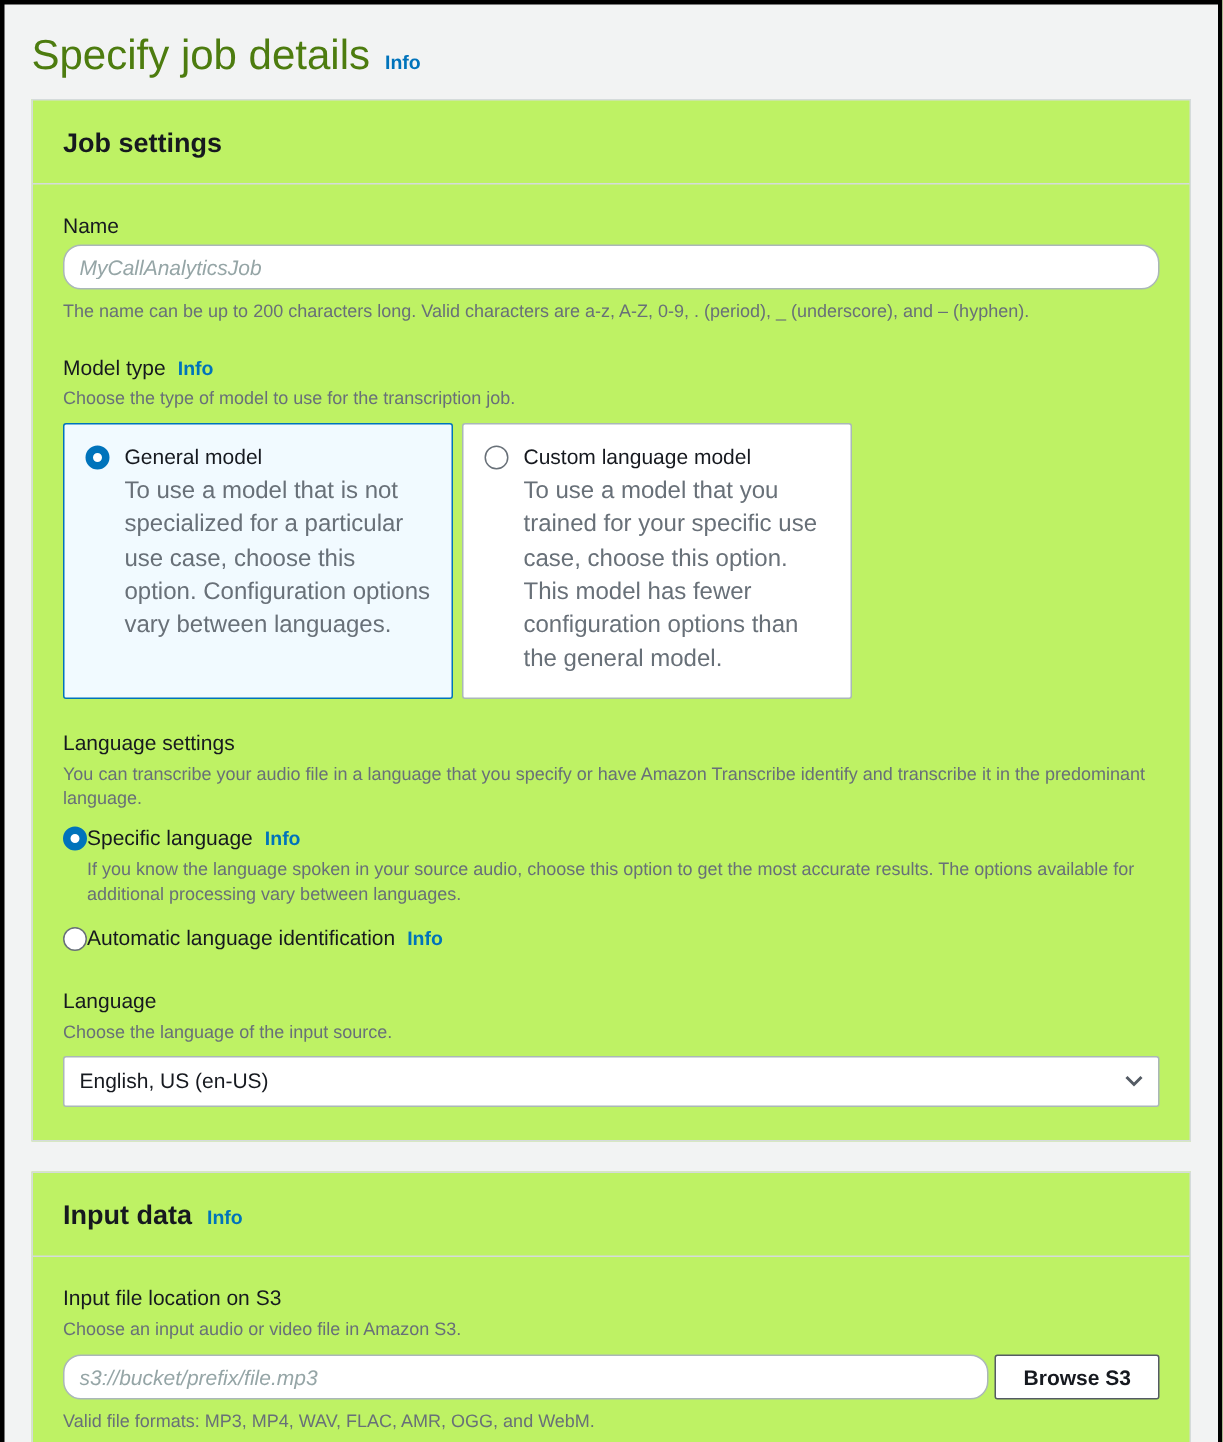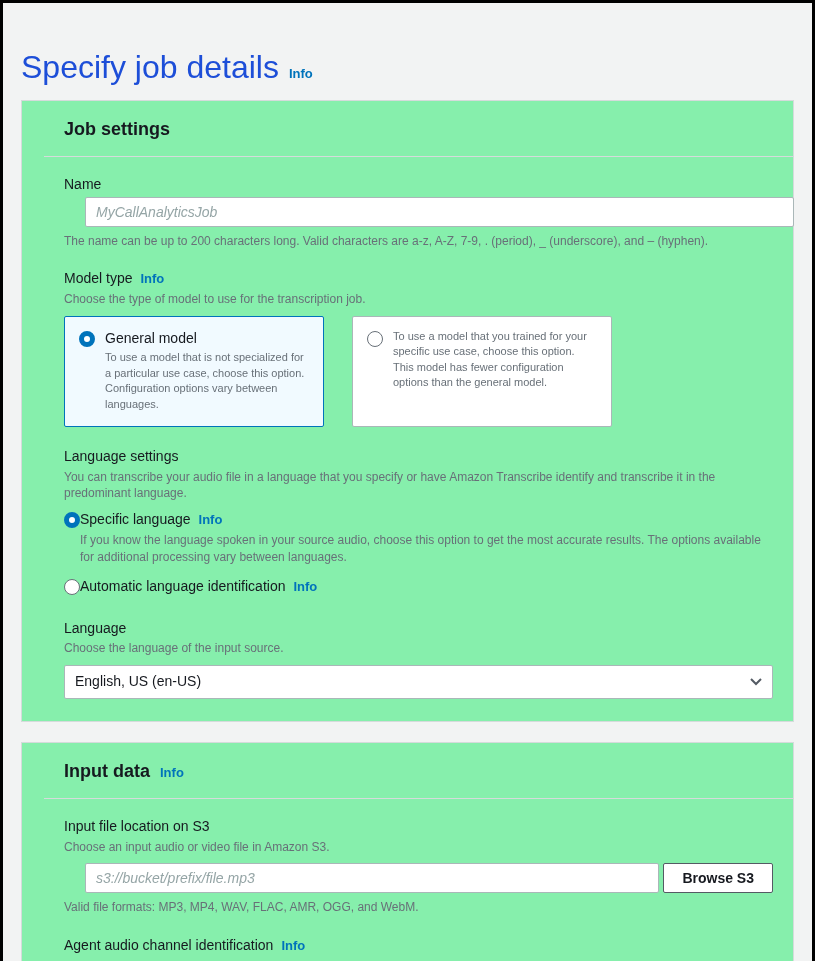--- a/index.html
+++ b/index.html
@@ -18,36 +18,34 @@
     border: 3px solid #000;
     padding: 0 18px 18px 18px;
   }
   .page-header {
     padding: 14px 0 10px 0;
     display: flex;
     align-items: baseline;
     gap: 10px;
   }
   .page-title {
-    font-size: 32px;
+    font-size: 28px;
     font-weight: 400;
-    color: #1d4ed8;
-    margin-top: 28px;
+    color: #4d7c0f;
   }
   .info-link {
     color: #0073bb;
     font-size: 13px;
     font-weight: 600;
     cursor: pointer;
   }
   .panel {
-    background: #86efac;
+    background: #bef264;
     border: 1px solid #d5dbdb;
     margin-bottom: 20px;
-    padding-left: 22px;
   }
   .panel-header {
     padding: 16px 20px 14px 20px;
     border-bottom: 1px solid #d5dbdb;
     display: flex;
     align-items: baseline;
     gap: 10px;
   }
   .panel-header h2 {
     margin: 0;
@@ -78,34 +76,33 @@
     margin-bottom: 8px;
   }
   .field-help-below {
     font-size: 12px;
     color: #687078;
     margin-top: 6px;
   }
   .text-input {
     width: 100%;
     border: 1px solid #aab7b8;
-    border-radius: 2px;
+    border-radius: 12px;
     padding: 6px 10px;
     font-size: 14px;
     color: #16191f;
     font-family: inherit;
-    margin-left: 21px;
   }
   .text-input::placeholder {
     color: #95a5a6;
     font-style: italic;
   }
   .tile-row {
     display: flex;
-    gap: 28px;
+    gap: 6px;
   }
   .tile {
     flex: 0 0 260px;
     border: 1px solid #aab7b8;
     border-radius: 2px;
     padding: 12px 14px 14px 14px;
     display: flex;
     gap: 10px;
     cursor: pointer;
     background: #fff;
@@ -127,21 +124,21 @@
   .tile.selected .radio-dot {
     border-color: #0073bb;
     border-width: 5px;
   }
   .tile .tile-title {
     font-size: 14px;
     color: #16191f;
     margin-bottom: 2px;
   }
   .tile .tile-desc {
-    font-size: 11px;
+    font-size: 16px;
     color: #687078;
   }
   .radio-option {
     display: flex;
     margin-bottom: 12px;
   }
   .radio-option:last-child { margin-bottom: 0; }
   .radio-dot-sm {
     width: 16px;
     height: 16px;
@@ -225,40 +222,41 @@
     <div class="panel-header">
       <h2>Job settings</h2>
     </div>
     <div class="panel-body">
 
       <div class="field-group">
         <div class="field-label">
           <span>Name</span>
         </div>
         <input class="text-input" type="text" placeholder="MyCallAnalyticsJob" style="">
-        <div class="field-help-below">The name can be up to 200 characters long. Valid characters are a-z, A-Z, 7-9, . (period), _ (underscore), and – (hyphen).</div>
+        <div class="field-help-below">The name can be up to 200 characters long. Valid characters are a-z, A-Z, 0-9, . (period), _ (underscore), and – (hyphen).</div>
       </div>
 
       <div class="field-group">
         <div class="field-label">
           <span>Model type</span>
           <span class="info-link">Info</span>
         </div>
         <div class="field-help">Choose the type of model to use for the transcription job.</div>
         <div class="tile-row">
           <div class="tile selected">
             <div class="radio-dot"></div>
             <div>
               <div class="tile-title">General model</div>
               <div class="tile-desc">To use a model that is not specialized for a particular use case, choose this option. Configuration options vary between languages.</div>
             </div>
           </div>
           <div class="tile">
             <div class="radio-dot"></div>
             <div>
+              <div class="tile-title">Custom language model</div>
               <div class="tile-desc">To use a model that you trained for your specific use case, choose this option. This model has fewer configuration options than the general model.</div>
             </div>
           </div>
         </div>
       </div>
 
       <div class="field-group">
         <div class="field-label">
           <span>Language settings</span>
         </div>

